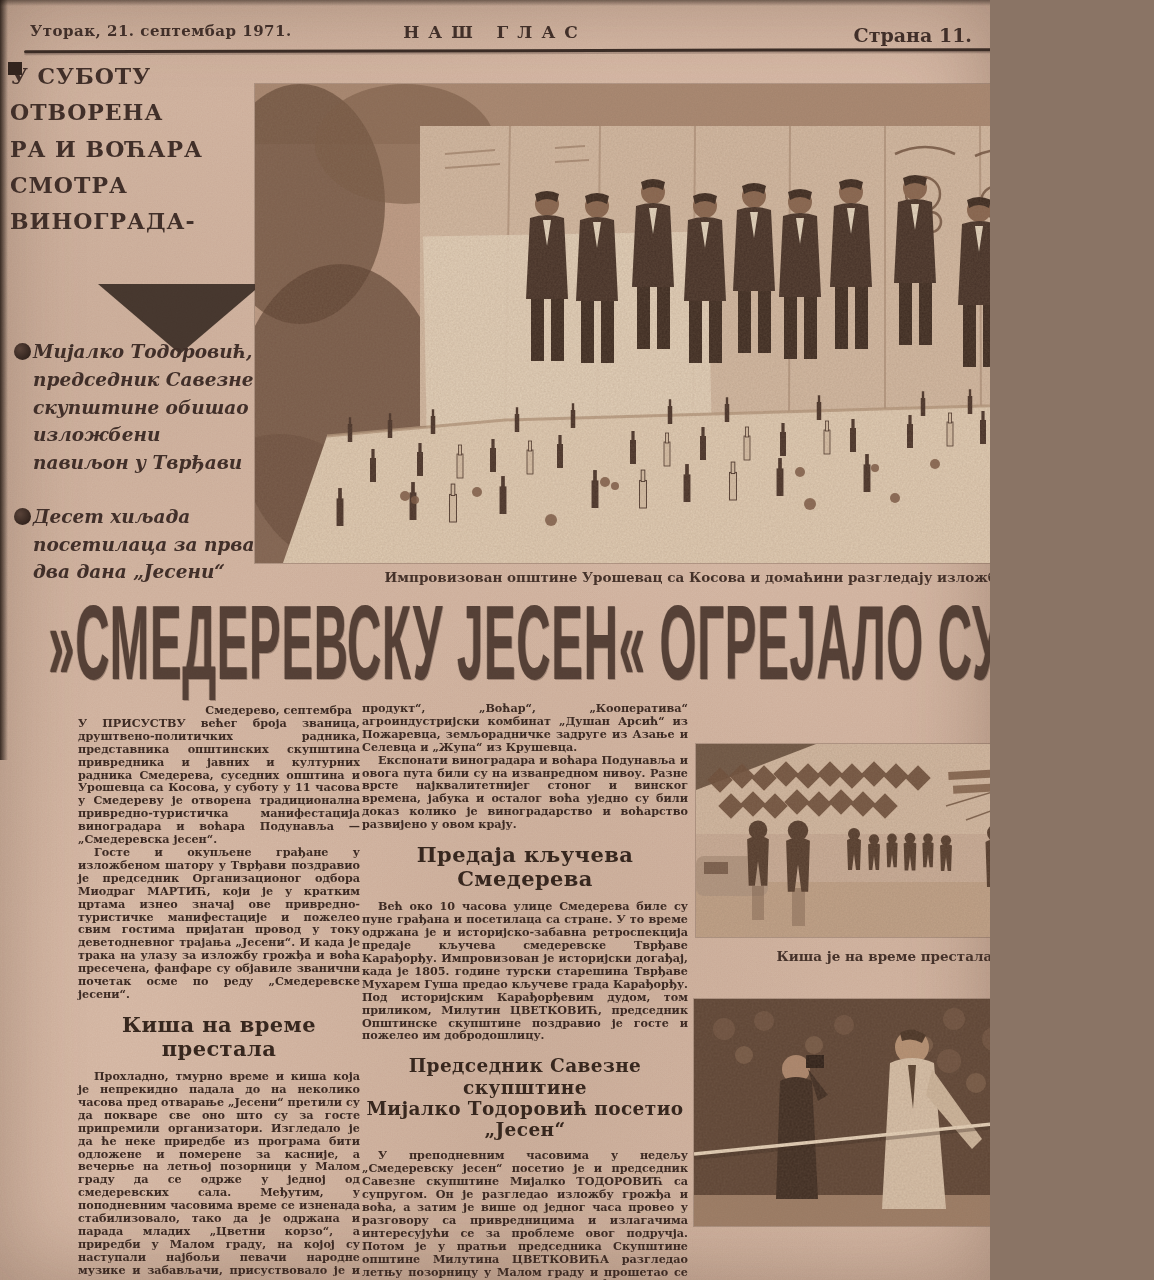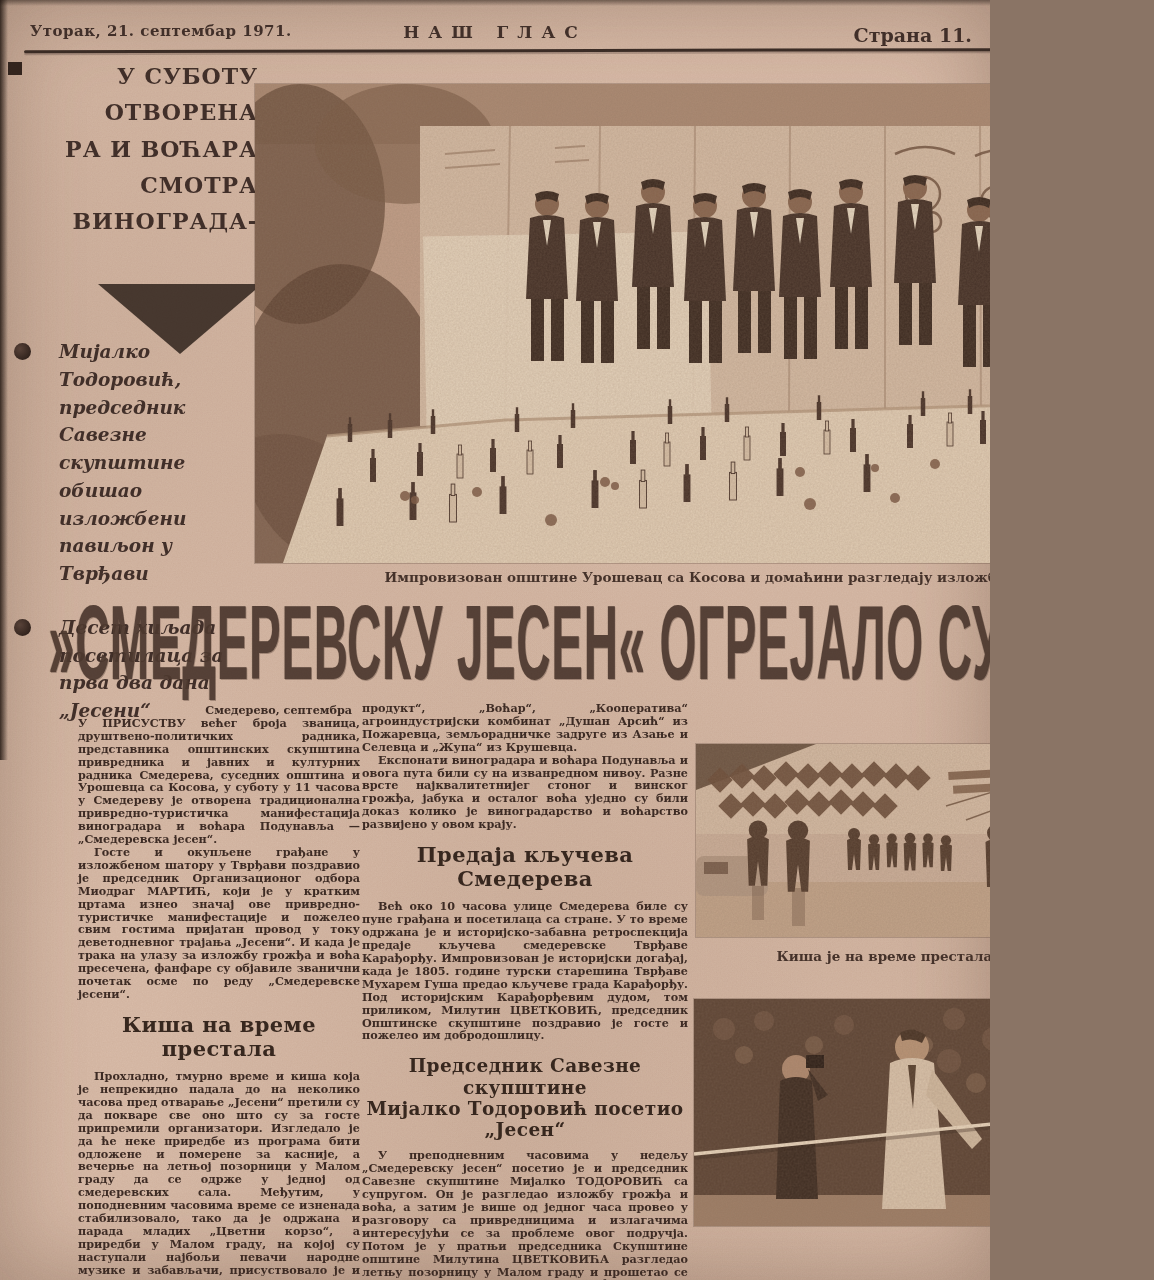--- a/index.html
+++ b/index.html
@@ -19,25 +19,25 @@
     background:linear-gradient(to bottom,rgba(35,24,18,.5),rgba(35,24,18,0));}
   .grain{position:absolute;inset:0;pointer-events:none;mix-blend-mode:multiply;opacity:.55;}
 
   
   .hdr-date{position:absolute;left:30px;top:22px;font-size:15px;font-weight:bold;letter-spacing:.5px;}
   .hdr-masthead{position:absolute;left:0;top:22px;width:100%;text-align:center;font-size:17px;font-weight:bold;letter-spacing:9px;}
   .hdr-page{position:absolute;right:18px;top:24px;font-size:19px;font-weight:bold;margin-left:31px;}
   .hdr-rule{position:absolute;left:24px;top:49px;width:1108px;height:3px;background:#3c2d26;transform:rotate(-.12deg);border-radius:2px;box-shadow:0 2px 0 rgba(60,45,38,.25);}
 
   
-  .kicker{position:absolute;left:10px;top:58px;width:248px;text-align:right;font-weight:bold;font-size:22px;line-height:1.65;letter-spacing:1px;}
+  .kicker{position:absolute;left:10px;top:58px;width:248px;text-align:left;font-weight:bold;font-size:22px;line-height:1.65;letter-spacing:1px;}
   .kicker-sq{position:absolute;left:-2px;top:4px;width:14px;height:13px;background:#33251e;}
   .tri{position:absolute;left:98px;top:284px;width:0;height:0;border-left:82px solid transparent;border-right:82px solid transparent;border-top:70px solid rgba(52,40,32,.88);filter:blur(.4px);}
   .bullets{position:absolute;left:14px;top:338px;width:244px;}
-  .bullet-item{display:flex;gap:28px;margin-bottom:26px;font-style:italic;font-size:18.5px;line-height:1.5;font-weight:600;}
+  .bullet-item{display:flex;gap:2px;margin-bottom:26px;font-style:italic;font-size:18.5px;line-height:1.5;font-weight:600;}
   .bullet-dot{flex:0 0 auto;width:17px;height:17px;border-radius:50%;background:radial-gradient(circle at 35% 35%, #5a443a, #241813);margin-top:5px;}
 
   
   .photoframe{position:absolute;overflow:hidden;box-shadow:0 0 0 1px rgba(70,50,40,.25), inset 0 0 30px rgba(70,48,36,.35);}
   .ph-main{left:255px;top:84px;width:880px;height:479px;}
   .ph2{left:696px;top:744px;width:444px;height:193px;}
   .ph3{left:694px;top:999px;width:448px;height:227px;}
   .caption{position:absolute;font-size:13.5px;font-weight:bold;text-align:center;line-height:1.35;color:#46332b;}
   .cap1{left:300px;top:568px;width:790px;}
   .cap2{left:696px;top:947px;width:444px;}
@@ -232,21 +232,21 @@
     <p class="dateline">Смедерево, септембра</p>
     <p>У ПРИСУСТВУ већег броја званица, друштвено-политичких радника, представника општинских скупштина привредника и јавних и културних радника Смедерева, суседних општина и Урошевца са Косова, у суботу у 11 часова у Смедереву је отворена традиционална привредно-туристичка манифестација виноградара и воћара Подунавља — „Смедеревска јесен“.</p>
     <p class="ind">Госте и окупљене грађане у изложбеном шатору у Тврђави поздравио је председник Организационог одбора Миодраг МАРТИЋ, који је у кратким цртама изнео значај ове привредно-туристичке манифестације и пожелео свим гостима пријатан провод у току деветодневног трајања „Јесени“. И када је трака на улазу за изложбу грожђа и воћа пресечена, фанфаре су објавиле званични почетак осме по реду „Смедеревске јесени“.</p>
     <h3 class="subhead">Киша на време престала</h3>
     <p class="ind">Прохладно, тмурно време и киша која је непрекидно падала до на неколико часова пред отварање „Јесени“ претили су да покваре све оно што су за госте припремили организатори. Изгледало је да ће неке приредбе из програма бити одложене и померене за касније, а вечерње на летњој позорници у Малом граду да се одрже у једној од смедеревских сала. Међутим, у поподневним часовима време се изненада стабилизовало, тако да је одржана и парада младих „Цветни корзо“, а приредби у Малом граду, на којој су наступали најбољи певачи народне музике и забављачи, присуствовало је и поред прохладног времена, око две хиљаде грађана.</p>
 
   </div>
 
   <div class="col col2">
     <p>продукт“, „Воћар“, „Кооператива“ агроиндустријски комбинат „Душан Арсић“ из Пожаревца, земљорадничке задруге из Азање и Селевца и „Жупа“ из Крушевца.</p>
-    <p class="ind">Експонати виноградара и воћара Подунавља и овога пута били су на изванредном нивоу. Разне врсте најквалитетнијег стоног и винског грожђа, јабука и осталог воћа уједно су били доказ колико је виноградарство и воћарство развијено у овом крају.</p>
+    <p class="ind">Експонати виноградара и воћара Подунавља и овога пута били су на изванредном нивоу. Разне врсте најквалитетнијег стоног и винског времена, јабука и осталог воћа уједно су били доказ колико је виноградарство и воћарство развијено у овом крају.</p>
     <h3 class="subhead">Предаја кључева Смедерева</h3>
     <p class="ind">Већ око 10 часова улице Смедерева биле су пуне грађана и посетилаца са стране. У то време одржана је и историјско-забавна ретроспекција предаје кључева смедеревске Тврђаве Карађорђу. Импровизован је историјски догађај, када је 1805. године турски старешина Тврђаве Мухарем Гуша предао кључеве града Карађорђу. Под историјским Карађорђевим дудом, том приликом, Милутин ЦВЕТКОВИЋ, председник Општинске скупштине поздравио је госте и пожелео им добродошлицу.</p>
     <h3 class="subhead subhead2l">
       <span>Председник Савезне скупштине</span><br>
       <span>Мијалко Тодоровић посетио „Јесен“</span>
     </h3>
     <p class="ind">У преподневним часовима у недељу „Смедеревску јесен“ посетио је и председник Савезне скупштине Мијалко ТОДОРОВИЋ са супругом. Он је разгледао изложбу грожђа и воћа, а затим је више од једног часа провео у разговору са привредницима и излагачима интересујући се за проблеме овог подручја. Потом је у пратњи председника Скупштине општине Милутина ЦВЕТКОВИЋА разгледао летњу позорницу у Малом граду и прошетао се улицама Смедерева, интересујући се за изградњу објеката у граду.</p>
 
   </div>
 

